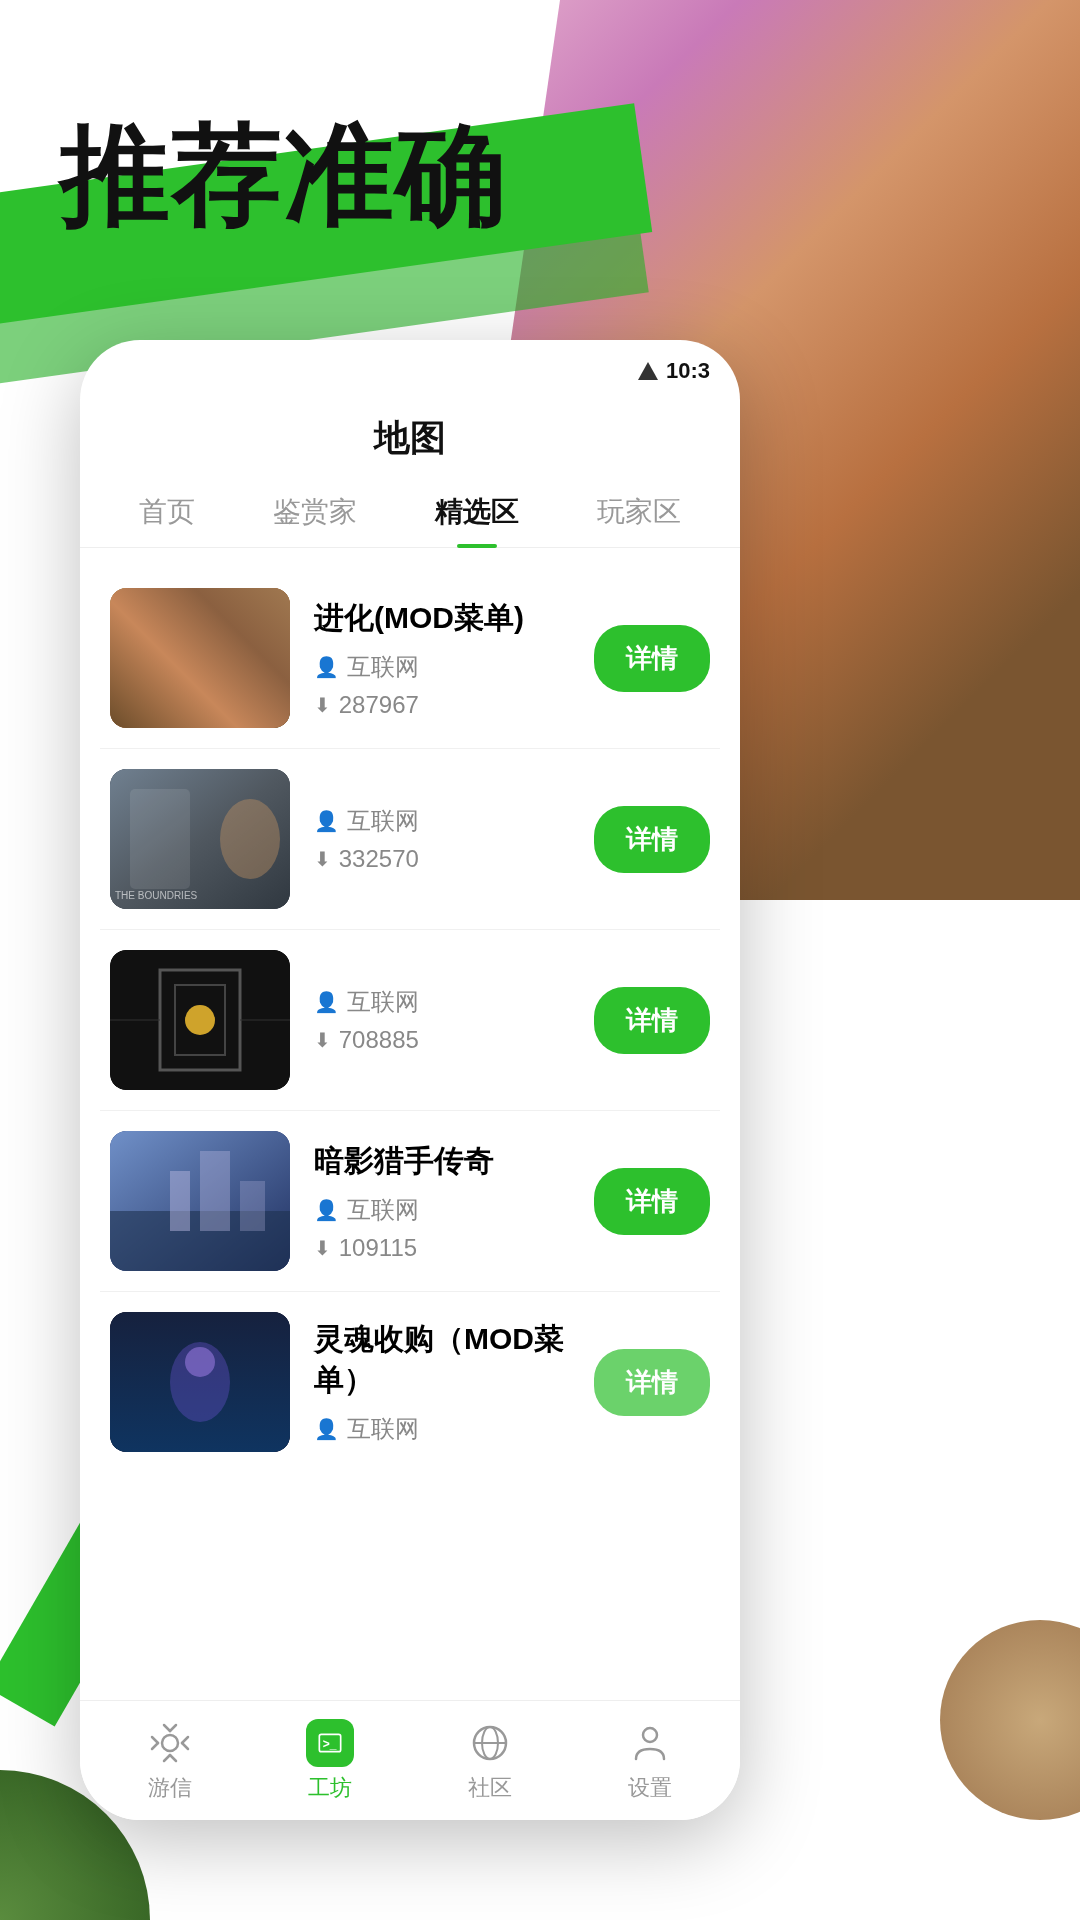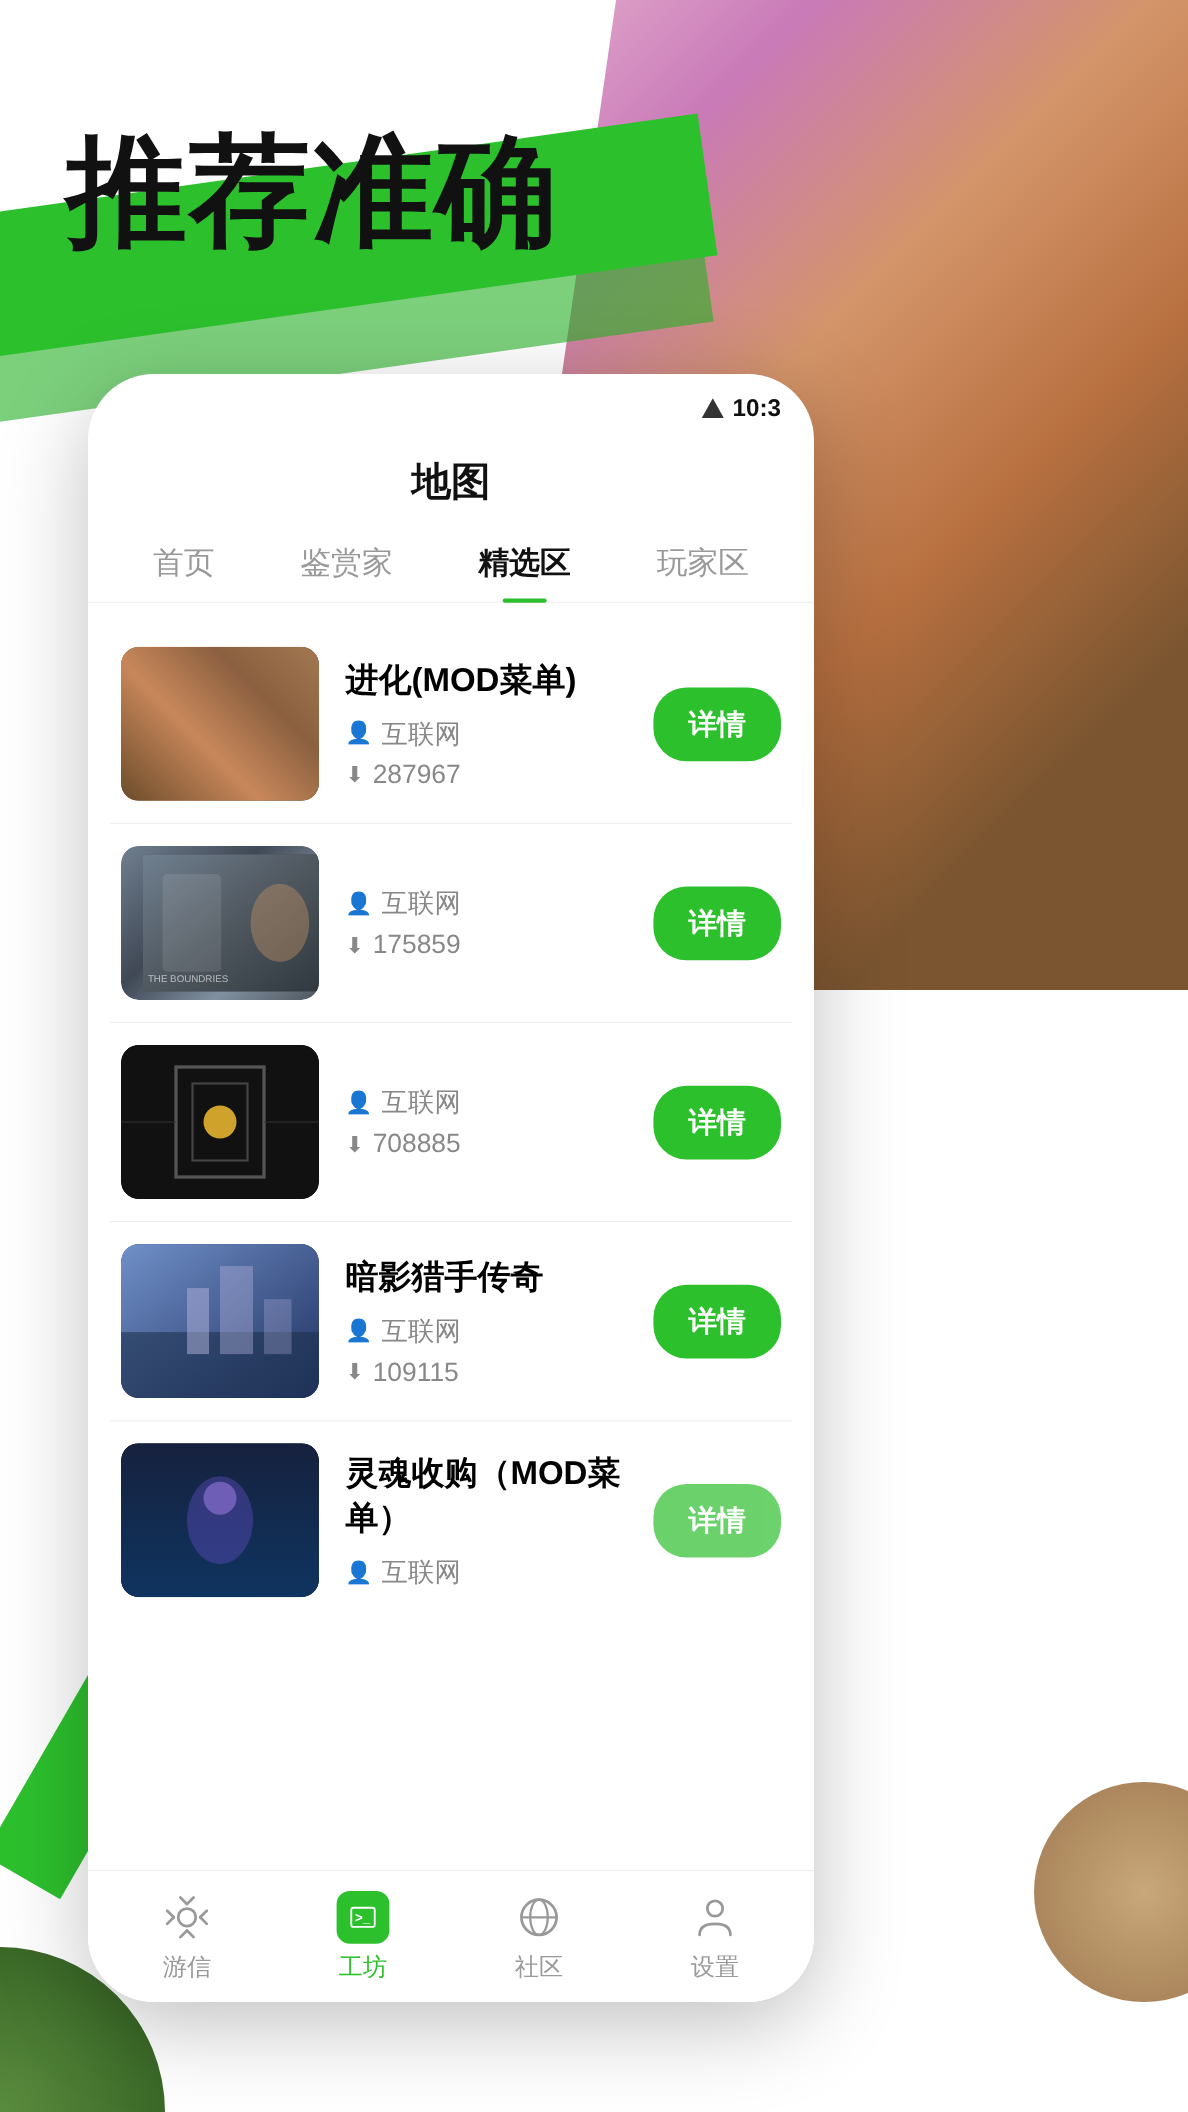--- a/index.html
+++ b/index.html
@@ -198,21 +198,20 @@
     }
     .thumb-1::before {
       content: '';
       position: absolute;
       top: 0; left: 0; right: 0; bottom: 0;
       background: linear-gradient(45deg, #6b4c2a 0%, #c8875a 40%, #8b6040 70%, #a07850 100%);
     }
     .thumb-2 {
       background: linear-gradient(135deg, #708090 0%, #404855 40%, #8090a0 70%, #505860 100%);
       position: relative;
-      padding-left: 20px;
     }
     .thumb-2::before {
       content: '';
       position: absolute;
       bottom: 5px; left: 5px;
       font-size: 11px;
       color: rgba(255,255,255,0.7);
     }
     .thumb-3 {
       background: #111;
@@ -419,21 +418,21 @@
         </div>
       </div>
       <div class="game-info">
         <div class="game-meta">
           <div class="meta-row">
             <span class="meta-icon">👤</span>
             <span>互联网</span>
           </div>
           <div class="meta-row">
             <span class="meta-icon">⬇</span>
-            <span>175859</span>
+            <span>332570</span>
           </div>
         </div>
       </div>
       <button class="detail-btn">详情</button>
     </div>
 
     <div class="game-item">
       <div class="game-thumb">
         <div class="thumb-box thumb-3">
           <svg width="180" height="140" viewBox="0 0 180 140">

